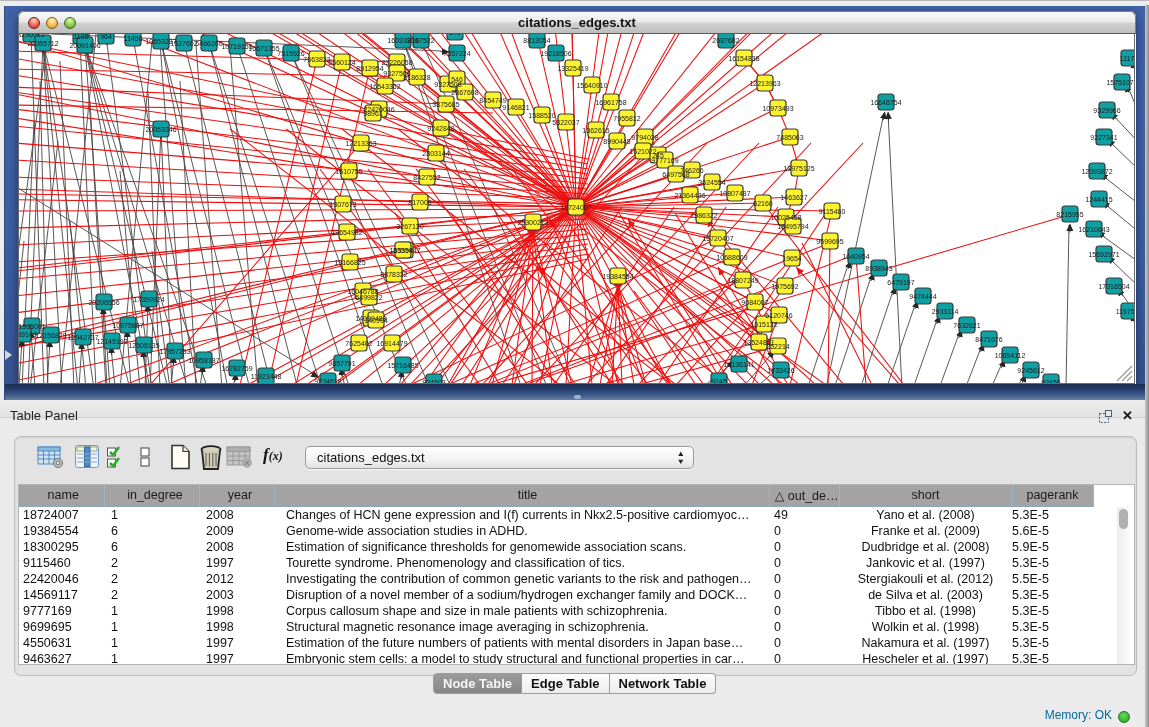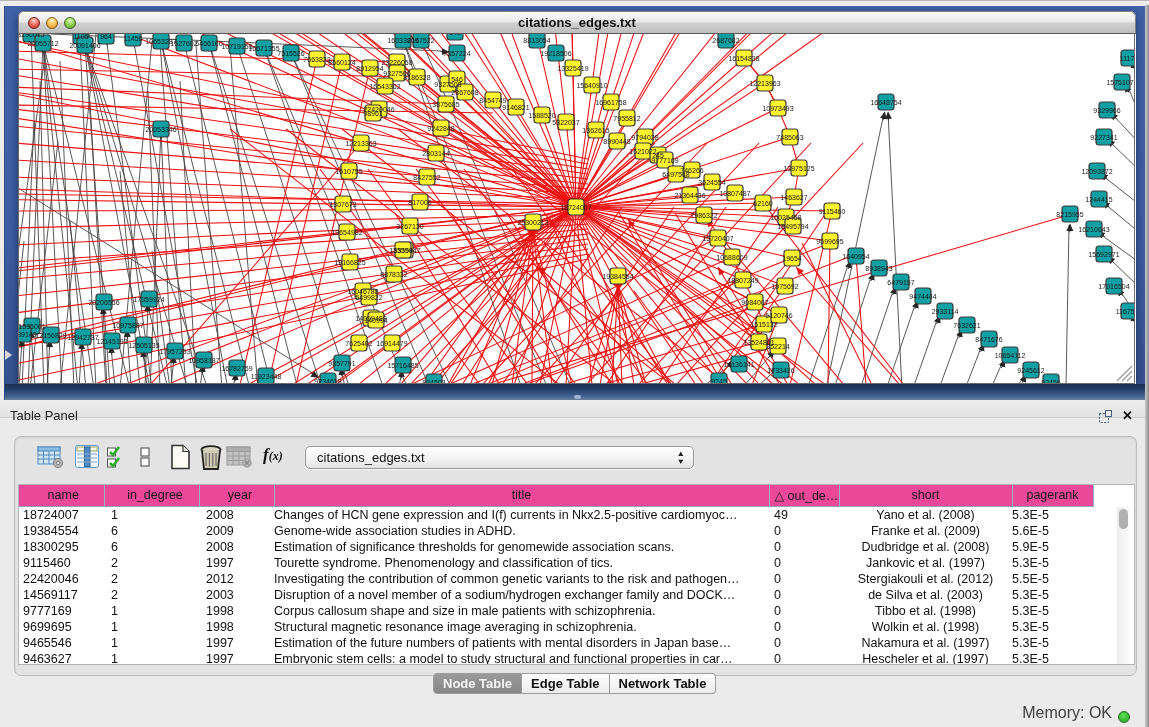--- a/index.html
+++ b/index.html
@@ -24,37 +24,37 @@
 #floaticon{position:absolute;right:33px;top:10px;width:13px;height:13px}
 #closex{position:absolute;right:12px;top:8px;font-size:13px;font-weight:bold;color:#111}
 #inner{position:absolute;left:14px;top:36px;width:1123px;height:240px;background:#e3e3e3;border:1px solid #bdbdbd;border-radius:7px;box-shadow:inset 0 1px 2px rgba(0,0,0,.08)}
 #toolbar{position:absolute;left:20px;top:6px;width:1100px;height:30px}
 .ic{position:absolute;top:1px}
 #combo{position:absolute;left:270px;top:3px;width:389px;height:23px;border:1px solid #9a9a9a;border-radius:5px;background:linear-gradient(180deg,#ffffff,#f2f2f2 60%,#e2e2e2);box-shadow:0 1px 1px rgba(255,255,255,.8)}
 #combo .t{position:absolute;left:11px;top:3px;font-size:13px;color:#111}
 #combo .ar{position:absolute;right:9px;top:3px;font-size:7.5px;color:#222;line-height:8px;transform:scaleX(1.15)}
 #tblwrap{position:absolute;left:3px;top:47px;width:1117px;height:181px;background:#fff;border:1px solid #b5b5b5;overflow:hidden}
 table{border-collapse:collapse;table-layout:fixed;width:1074px;font-size:12.5px}
-th{height:21px;text-align:center;background:#ec4899;border-right:1px solid #93b7cb;border-bottom:1px solid #8aa8b9;font-weight:normal;color:#1a1a1a;overflow:hidden;white-space:nowrap}
+th{height:21px;text-align:center;background:#a3a3a3;border-right:1px solid #93b7cb;border-bottom:1px solid #8aa8b9;font-weight:normal;color:#1a1a1a;overflow:hidden;white-space:nowrap}
 td{height:16px;line-height:16px;color:#111;overflow:hidden;white-space:nowrap;padding:0}
 .c1{width:85px;padding-left:4px}
 .c2{width:95px;padding-left:7px}
 .c3{width:75px;padding-left:7px}
-.c4{width:495px;padding-left:0}
+.c4{width:495px;padding-left:12px}
 .c5{width:70px;padding-left:5px}
-th.c5{text-align:left}
+th.c5{text-align:right}
 .c6{width:173px;text-align:center}
 .c7{width:81px;}
 #vscroll{position:absolute;right:4px;top:22px;width:13px;height:158px;background:linear-gradient(90deg,#ececec,#fbfbfb)}
 #vthumb{position:absolute;left:2px;top:2px;width:9px;height:20px;background:#b0b0b0;border-radius:5px}
 #tabs{position:absolute;left:433px;top:273px;height:21px;display:flex;font-size:13px;font-weight:bold}
 #tabs div{height:21px;line-height:20px;padding:0 9px;background:linear-gradient(180deg,#fdfdfd,#ececec);border:1px solid #9c9c9c;border-left:none;color:#111}
 #tabs div:first-child{border-left:1px solid #9c9c9c;border-radius:4px 0 0 4px;background:linear-gradient(180deg,#9a9a9a,#868686);color:#f5f5f5}
 #tabs div:last-child{border-radius:0 4px 4px 0}
-#mem{position:absolute;right:33px;bottom:5px;font-size:16px;color:#404040}
+#mem{position:absolute;right:33px;bottom:5px;font-size:12px;color:#0369a1}
 #memdot{position:absolute;right:15px;bottom:4px;width:12px;height:12px;border-radius:50%;background:radial-gradient(circle at 45% 35%,#67da55,#2eb62e 70%,#1f9a1f);border:1px solid #2c6b2c}
 </style></head>
 <body>
 <div id="app">
   <div id="deskwrap">
       <div id="desk">
      <div id="win">
        <div id="canvas">
             <svg width="1115" height="349" viewBox="19 33 1115 349" style="position:absolute;left:19px;top:33px">
 <defs>
@@ -1011,21 +1011,21 @@
 <tr>
                 <td class="c1">9699695</td>
                 <td class="c2">1</td>
                 <td class="c3">1998</td>
                 <td class="c4">Structural magnetic resonance image averaging in schizophrenia.</td>
                 <td class="c5">0</td>
                 <td class="c6">Wolkin et al. (1998)</td>
                 <td class="c7">5.3E-5</td>
               </tr>
 <tr>
-                <td class="c1">9465546</td>
+                <td class="c1">4550631</td>
                 <td class="c2">1</td>
                 <td class="c3">1997</td>
                 <td class="c4">Estimation of the future numbers of patients with mental disorders in Japan base…</td>
                 <td class="c5">0</td>
                 <td class="c6">Nakamura et al. (1997)</td>
                 <td class="c7">5.3E-5</td>
               </tr>
 <tr>
                 <td class="c1">9463627</td>
                 <td class="c2">1</td>

